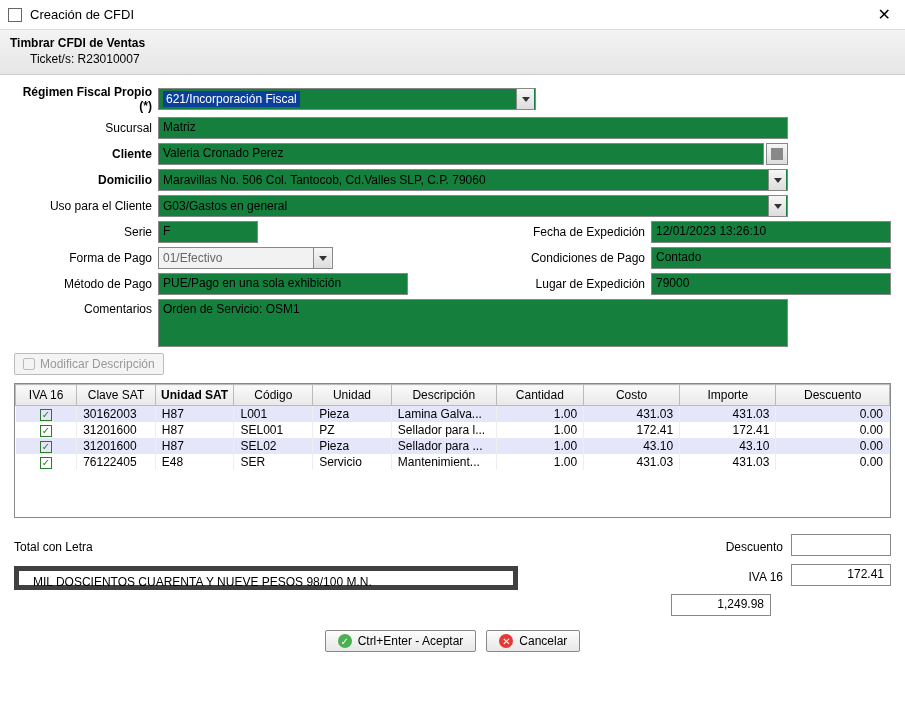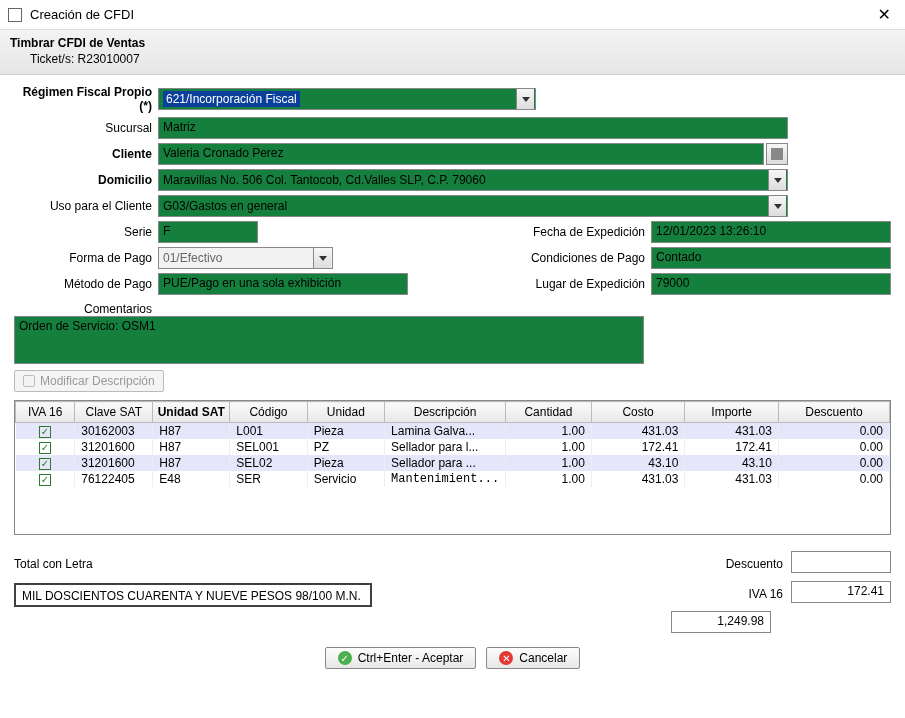--- a/index.html
+++ b/index.html
@@ -49,21 +49,21 @@
     padding:3px 4px; font-size:12px; text-align:center;
   }
   table.grid td { padding:1px 6px; border-right:1px solid #eee; font-size:12px; white-space:nowrap; overflow:hidden; }
   tr.r0, tr.r2 { background:#e6e6fa; }
   tr.r1, tr.r3 { background:#fff; }
   .chk { width:12px;height:12px;border:1px solid #2a7a2a;display:inline-flex;align-items:center;justify-content:center;color:#2a7a2a;font-size:10px;line-height:10px;}
   .totals { display:flex; justify-content:flex-end; padding:6px 14px 0 14px; }
   .totals .tlbl { width:120px; text-align:right; padding-right:8px; line-height:26px; }
   .totals .tval { width:100px; height:22px; border:1px solid #888; text-align:right; padding:2px 6px; background:#fff;}
   .letra-area { padding:2px 14px; margin-top:14px;}
-  .letra-box { border:2px solid #404040; padding:4px 6px; width:358px; height:24px; }
+  .letra-box { border:5px solid #404040; padding:4px 14px; width:504px; height:24px; }
   .footer { display:flex; justify-content:center; gap:10px; padding:10px 0 6px 0; }
   .btn {
     border:1px solid #888; background:linear-gradient(#fdfdfd,#e7e7e7); padding:3px 12px;
     display:inline-flex; align-items:center; gap:6px; border-radius:2px; cursor:pointer;
   }
   .ico-ok { width:14px;height:14px;border-radius:50%;background:#4caf50;display:flex;align-items:center;justify-content:center;color:#fff;font-size:10px;}
   .ico-cancel { width:14px;height:14px;border-radius:50%;background:#e53935;display:flex;align-items:center;justify-content:center;color:#fff;font-size:10px;}
   .bldg{width:12px;height:12px;background:#888;}
 </style>
 </head>
@@ -164,21 +164,21 @@
     <div class="inp" style="width:250px;">
       <span>PUE/Pago en una sola exhibición</span>
     </div>
     <div style="flex:1"></div>
     <div class="lbl2">Lugar de Expedición</div>
     <div class="inp" style="width:240px;">
       <span>79000</span>
     </div>
   </div>
 
-  <div class="fr" style="align-items:flex-start;flex-direction:column;">
+  <div class="fr" style="align-items:flex-start;">
     <div class="lbl" style="padding-top:3px;">Comentarios</div>
     <textarea class="inp" style="width: 630px;">Orden de Servicio: OSM1</textarea>
   </div>
 
   <div style="margin-top:6px;">
     <span class="btn-mod">
       <span class="pencil"></span>
       <span>Modificar Descripción</span>
     </span>
   </div>
@@ -236,21 +236,21 @@
           <td style="text-align: right;">43.10</td>
           <td style="text-align: right;">43.10</td>
           <td style="text-align: right;">0.00</td>
         </tr>
         <tr class="r3">
           <td style="text-align: center;"><span class="chk">✓</span></td>
           <td style="text-align: left;">76122405</td>
           <td style="text-align: left;">E48</td>
           <td style="text-align: left;">SER</td>
           <td style="text-align: left;">Servicio</td>
-          <td style="text-align: left; font-family: Liberation Mono, monospace;">Mantenimient...</td>
+          <td style="text-align: left;">Mantenimient...</td>
           <td style="text-align: right;">1.00</td>
           <td style="text-align: right;">431.03</td>
           <td style="text-align: right;">431.03</td>
           <td style="text-align: right;">0.00</td>
         </tr>
       </tbody>
   </table>
 </div>
 
 <div class="totals" style="margin-top:10px;">

